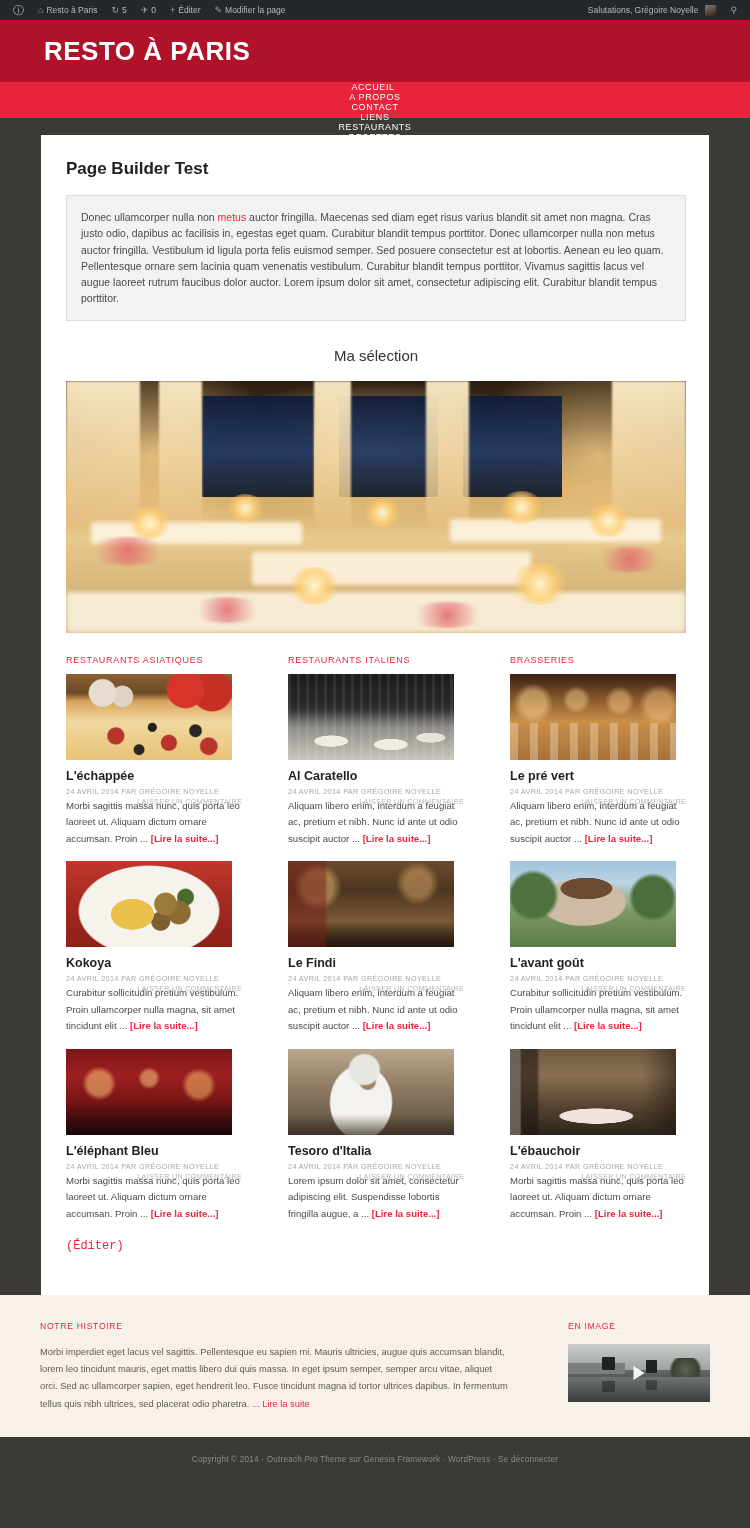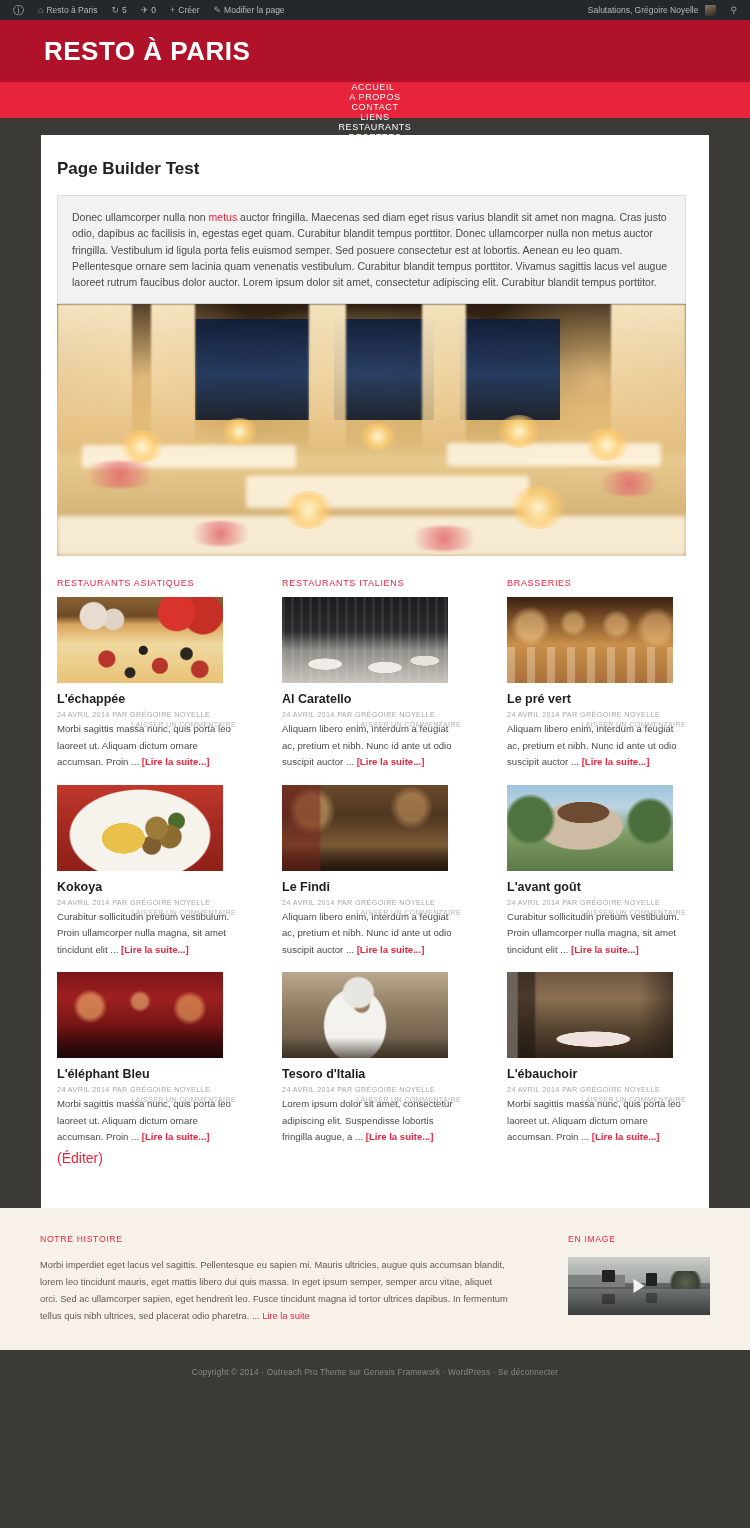--- a/index.html
+++ b/index.html
@@ -46,21 +46,21 @@
   .nav-item {
     color: #fff; font-size: 9px; letter-spacing: .6px;
     padding: 0 14px; white-space: nowrap;
   }
   .nav-item:first-child { padding-left: 10px; }
 
   
   .page-wrap { background: #3b3a37; padding: 17px 0 0 0; }
   .content-card {
     width: 668px; margin: 0 auto; background: #fff;
-    padding: 24px 23px 28px 16px;
+    padding: 24px 23px 28px 25px;
   }
   .page-title {
     font-size: 17px; font-weight: bold; color: #222;
     margin-bottom: 16px;
   }
   .intro-box {
     background: #f2f2f2; border: 1px solid #dcdcdc;
     padding: 13px 14px; font-size: 10.5px; line-height: 1.55;
     color: #4a4a4a;
   }
@@ -132,22 +132,22 @@
   .post-body { position: relative; }
   .comment-link {
     position: absolute; right: 0; top: 10px;
     font-size: 7.2px; color: #b3b3b3; letter-spacing: .3px;
   }
   .excerpt {
     font-size: 9.6px; line-height: 1.72; color: #4a4a4a;
   }
   .excerpt a { color: #e8243d; text-decoration: none; font-weight: bold; }
   .edit-link {
-    display: block; margin-top: 4px;
-    font-size: 14px; color: #e8243d;
+    display: block; margin-top: 17px;
+    font-size: 12px; color: #e8243d; font-family: Liberation Mono, monospace;
   }
 
   
   .footer-widgets {
     background: #f7f1ea; padding: 26px 40px 24px 40px;
     display: flex; justify-content: space-between; gap: 32px;
   }
   .fw-left { width: 470px; }
   .fw-right { width: 142px; }
   .fw-title {
@@ -204,21 +204,21 @@
     <div class="ab-item">
       <span class="ab-ico">↻</span>
       <span>5</span>
     </div>
     <div class="ab-item">
       <span class="ab-ico">✈</span>
       <span>0</span>
     </div>
     <div class="ab-item">
       <span class="ab-ico">+</span>
-      <span>Créer</span>
+      <span>Éditer</span>
     </div>
     <div class="ab-item">
       <span class="ab-ico">✎</span>
       <span>Modifier la page</span>
     </div>
   </div>
   <div class="ab-right">
     <div class="ab-item">
       <span>Salutations, Grégoire Noyelle</span>
       <span class="ab-avatar"></span>
@@ -245,20 +245,21 @@
 
 <div class="page-wrap">
   <div class="content-card">
 
     <div class="page-title">Page Builder Test</div>
 
     <div class="intro-box">
       <span>Donec ullamcorper nulla non </span><a>metus</a><span> auctor fringilla. Maecenas sed diam eget risus varius blandit sit amet non magna. Cras justo odio, dapibus ac facilisis in, egestas eget quam. Curabitur blandit tempus porttitor. Donec ullamcorper nulla non metus auctor fringilla. Vestibulum id ligula porta felis euismod semper. Sed posuere consectetur est at lobortis. Aenean eu leo quam. Pellentesque ornare sem lacinia quam venenatis vestibulum. Curabitur blandit tempus porttitor. Vivamus sagittis lacus vel augue laoreet rutrum faucibus dolor auctor. Lorem ipsum dolor sit amet, consectetur adipiscing elit. Curabitur blandit tempus porttitor.</span>
     </div>
 
+    <div class="section-heading">Ma sélection</div>
 
     <div class="hero">
       <div class="hero-bg"></div>
       <div class="hero-win" style="left:22%;width:18%;"></div>
       <div class="hero-win" style="left:44%;width:16%;"></div>
       <div class="hero-win" style="left:64%;width:16%;"></div>
       <div class="hero-curtain" style="left:0;width:12%;"></div>
       <div class="hero-curtain" style="left:15%;width:7%;"></div>
       <div class="hero-curtain" style="left:40%;width:6%;"></div>
       <div class="hero-curtain" style="left:58%;width:7%;"></div>

